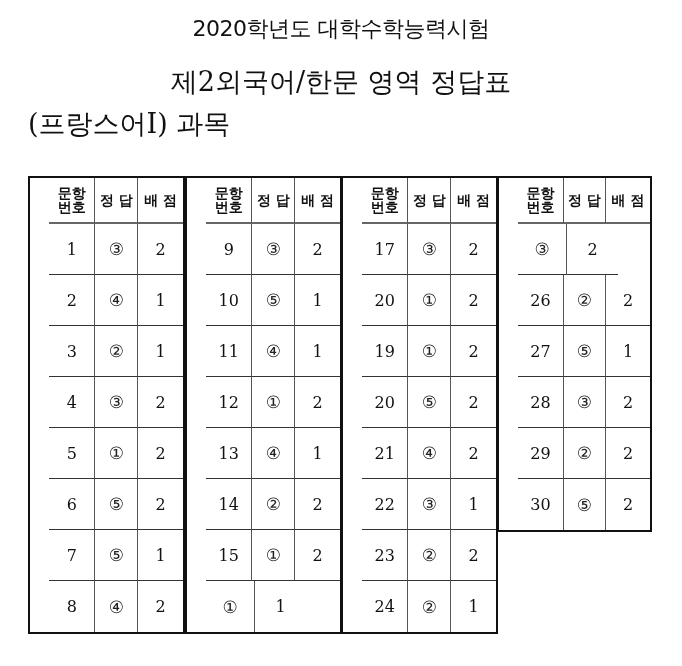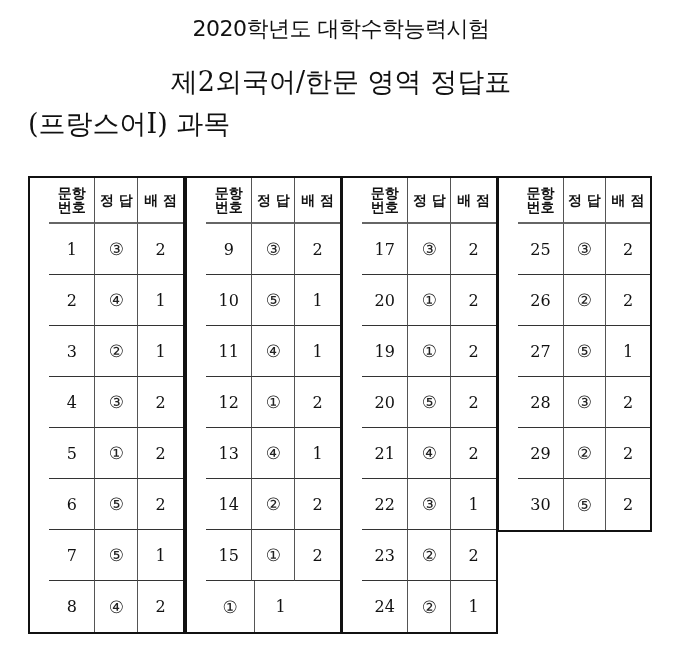--- a/index.html
+++ b/index.html
@@ -184,21 +184,20 @@
     </div>
     <div class="group" style="left: 469px; width: 155px;">
       <div class="row hdr">
         <div class="cell c1 num">
           <span class="twoline"><span>문항</span><br><span>번호</span></span>
         </div>
         <div class="cell c2">정 답</div>
         <div class="cell c3">배 점</div>
       </div>
       <div class="row drow">
-        <div class="cell c1">25</div>
         <div class="cell c2 ans">③</div>
         <div class="cell c3">2</div>
       </div>
       <div class="row drow">
         <div class="cell c1">26</div>
         <div class="cell c2 ans">②</div>
         <div class="cell c3">2</div>
       </div>
       <div class="row drow">
         <div class="cell c1">27</div>

